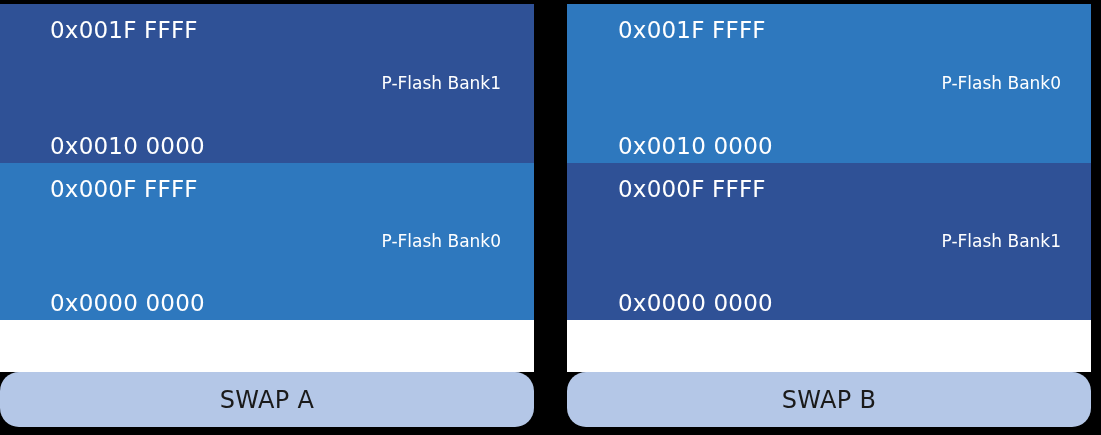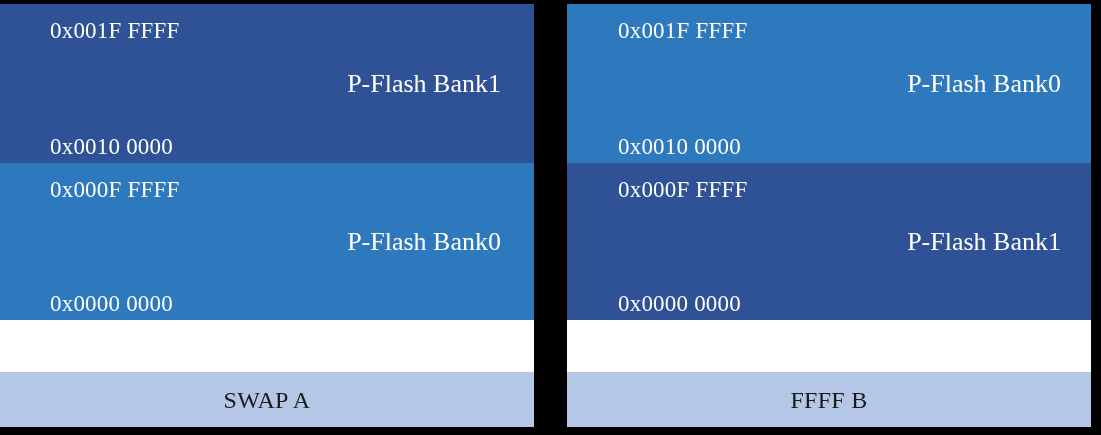--- a/index.html
+++ b/index.html
@@ -15,21 +15,20 @@
     font-family: "DejaVu Sans", sans-serif;
   }
 
   .diagram {
     position: absolute;
     left: 0;
     top: 0;
     width: 1101px;
     height: 435px;
     background: #000000;
-    font-family: Liberation Serif, serif;
   }
 
   
   .panel {
     position: absolute;
     top: 4px;
     height: 423px;
   }
   .panel-left  { left: 0px;   width: 534px; }
   .panel-right { left: 567px; width: 524px; }
@@ -58,21 +57,21 @@
     line-height: 25px;
     letter-spacing: 0.2px;
     white-space: nowrap;
   }
   .addr-top    { top: 14px; }
   .addr-bottom { bottom: 4px; }
 
   .bank-label {
     position: absolute;
     color: #FFFFFF;
-    font-size: 26px;
+    font-size: 17px;
     line-height: 25px;
     white-space: nowrap;
     right: 33px;
     top: 50%;
     transform: translateY(-52%);
   }
 
   
   .panel-left  .addr { left: 50px; }
   .panel-right .addr { left: 51px; }
@@ -91,20 +90,21 @@
   
   .swap-bar {
     position: absolute;
     left: 0;
     top: 368px;
     width: 100%;
     height: 55px;
     display: flex;
     align-items: center;
     justify-content: center;
+    border-radius: 19px;
   }
   .swap-label {
     color: #1A1A1A;
     font-size: 24px;
     line-height: 26px;
     letter-spacing: 0.3px;
     white-space: nowrap;
   }
 </style>
 </head>
@@ -152,18 +152,18 @@
         <span class="addr addr-top" style="color: rgb(255, 255, 255);">0x000F FFFF</span>
         <span class="bank-label" style="color: rgb(255, 255, 255);">P-Flash Bank1</span>
         <span class="addr addr-bottom" style="color: rgb(255, 255, 255);">0x0000 0000</span>
       </div>
 
     </div>
 
     <div class="gap" style="background: rgb(255, 255, 255);"></div>
 
     <div class="swap-bar" style="background:#B4C7E7;">
-      <span class="swap-label" style="color: rgb(26, 26, 26);">FFFF B</span>
+      <span class="swap-label" style="color: rgb(26, 26, 26);">SWAP B</span>
     </div>
 
   </div>
 
 </div>
 
 </body></html>

